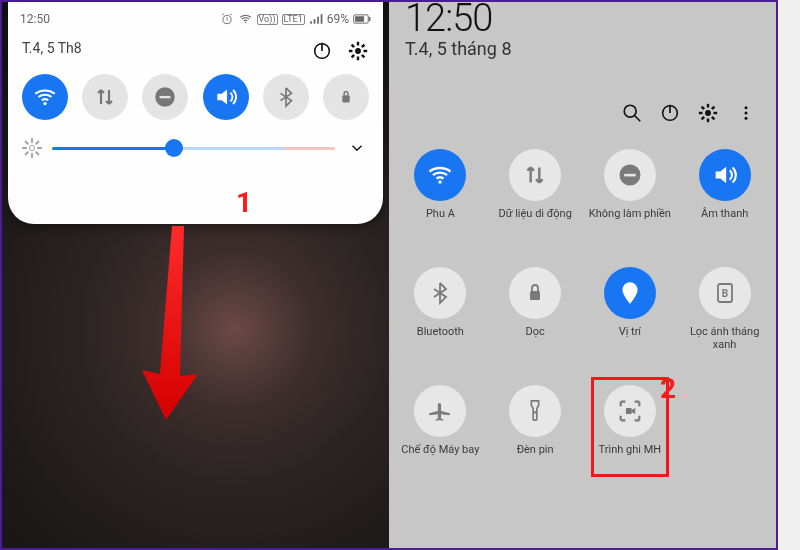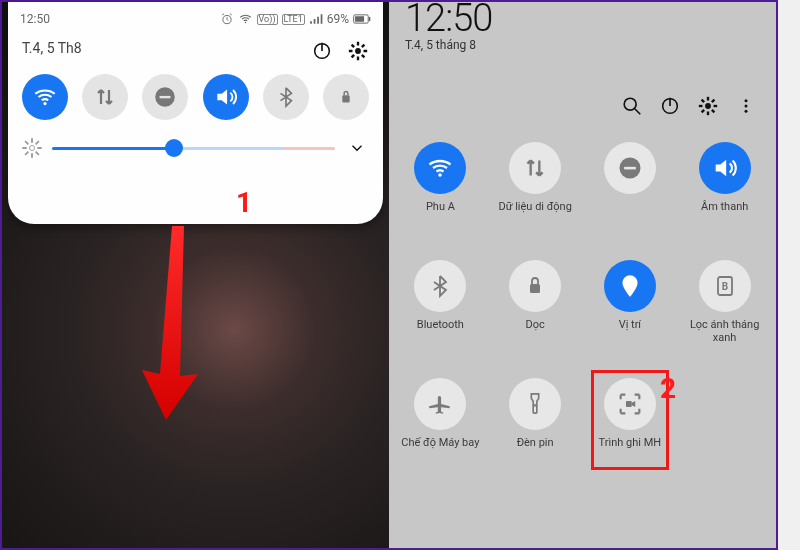--- a/index.html
+++ b/index.html
@@ -21,21 +21,21 @@
   .bsun{width:20px;height:20px;position:relative;opacity:.55}
   .bsun .c{position:absolute;left:7px;top:7px;width:6px;height:6px;border:1.2px solid #555;border-radius:50%}
   .bsun .ray{position:absolute;left:9px;top:0;width:2px;height:5px;background:#555;border-radius:1px;transform-origin:1px 10px}
   .track{position:relative;flex:1;height:3px;background:linear-gradient(90deg,#1876f2 0 43%,#b9d6fb 43% 82%,#f3c5c0 82% 100%);border-radius:2px}
   .thumb{position:absolute;left:43%;top:50%;transform:translate(-50%,-50%);width:18px;height:18px;border-radius:50%;background:#1876f2}
   .expand{width:24px;height:24px;display:flex;align-items:center;justify-content:center;color:#333}
   .ann1{position:absolute;left:234px;top:184px;color:#ff1a1a;font-weight:700;font-size:28px}
   .arrow{position:absolute;left:132px;top:224px;width:72px;height:194px;pointer-events:none}
   .right{background:#c7c7c7}
   .rclock{font-size:38px;font-weight:300;color:#111;letter-spacing:-1px;padding:2px 0 0 16px;line-height:.75;height:32px;overflow:hidden}
-  .rdate{font-size:12px;color:#333;padding:4px 0 0 16px}
+  .rdate{font-size:18px;color:#333;padding:4px 0 0 16px}
   .ricons{display:flex;gap:14px;justify-content:flex-end;align-items:center;padding:42px 18px 20px;color:#111}
   .ricons .ic{width:24px;height:24px;display:flex;align-items:center;justify-content:center}
   .grid{display:grid;grid-template-columns:repeat(4,1fr);gap:26px 0;padding:0 4px}
   .tile{display:flex;flex-direction:column;align-items:center;gap:6px;padding:4px 0;position:relative}
   .tile .circ{width:52px;height:52px;border-radius:50%;background:#e7e7e7;display:flex;align-items:center;justify-content:center;color:#7a7a7a}
   .tile .circ.on{background:#1876f2;color:#fff}
   .tile .lbl{font-size:11px;color:#3b3b3b;text-align:center;line-height:1.2;padding:0 2px;min-height:26px}
   .hl{position:absolute;border:3px solid #f01818;top:-4px;bottom:-4px;left:8px;right:8px}
   .ann2{position:absolute;right:100px;top:370px;color:#ff1a1a;font-weight:700;font-size:28px}
   .thinbox{font-size:9px;border:.8px solid #888;border-radius:2px;padding:0 1px;line-height:1;color:#666}
@@ -220,20 +220,21 @@
           </div>
           <div class="lbl">Dữ liệu di động</div>
         </div>
         <div class="tile">
           <div class="circ">
             <svg width="28" height="28" viewBox="0 0 24 24">
               <circle cx="12" cy="12" r="9" fill="currentColor"></circle>
               <rect x="7" y="11" width="10" height="2.2" fill="#e7e7e7"></rect>
             </svg>
           </div>
+          <div class="lbl">Không làm phiền</div>
         </div>
         <div class="tile">
           <div class="circ on">
             <svg width="28" height="28" viewBox="0 0 24 24">
               <path d="M4 9v6h4l5 4V5l-5 4H4z" fill="currentColor"></path>
               <path d="M16 8a5 5 0 010 8M18.5 5.5a9 9 0 010 13" stroke="currentColor" stroke-width="1.8" fill="none"></path>
             </svg>
           </div>
           <div class="lbl">Âm thanh</div>
         </div>

